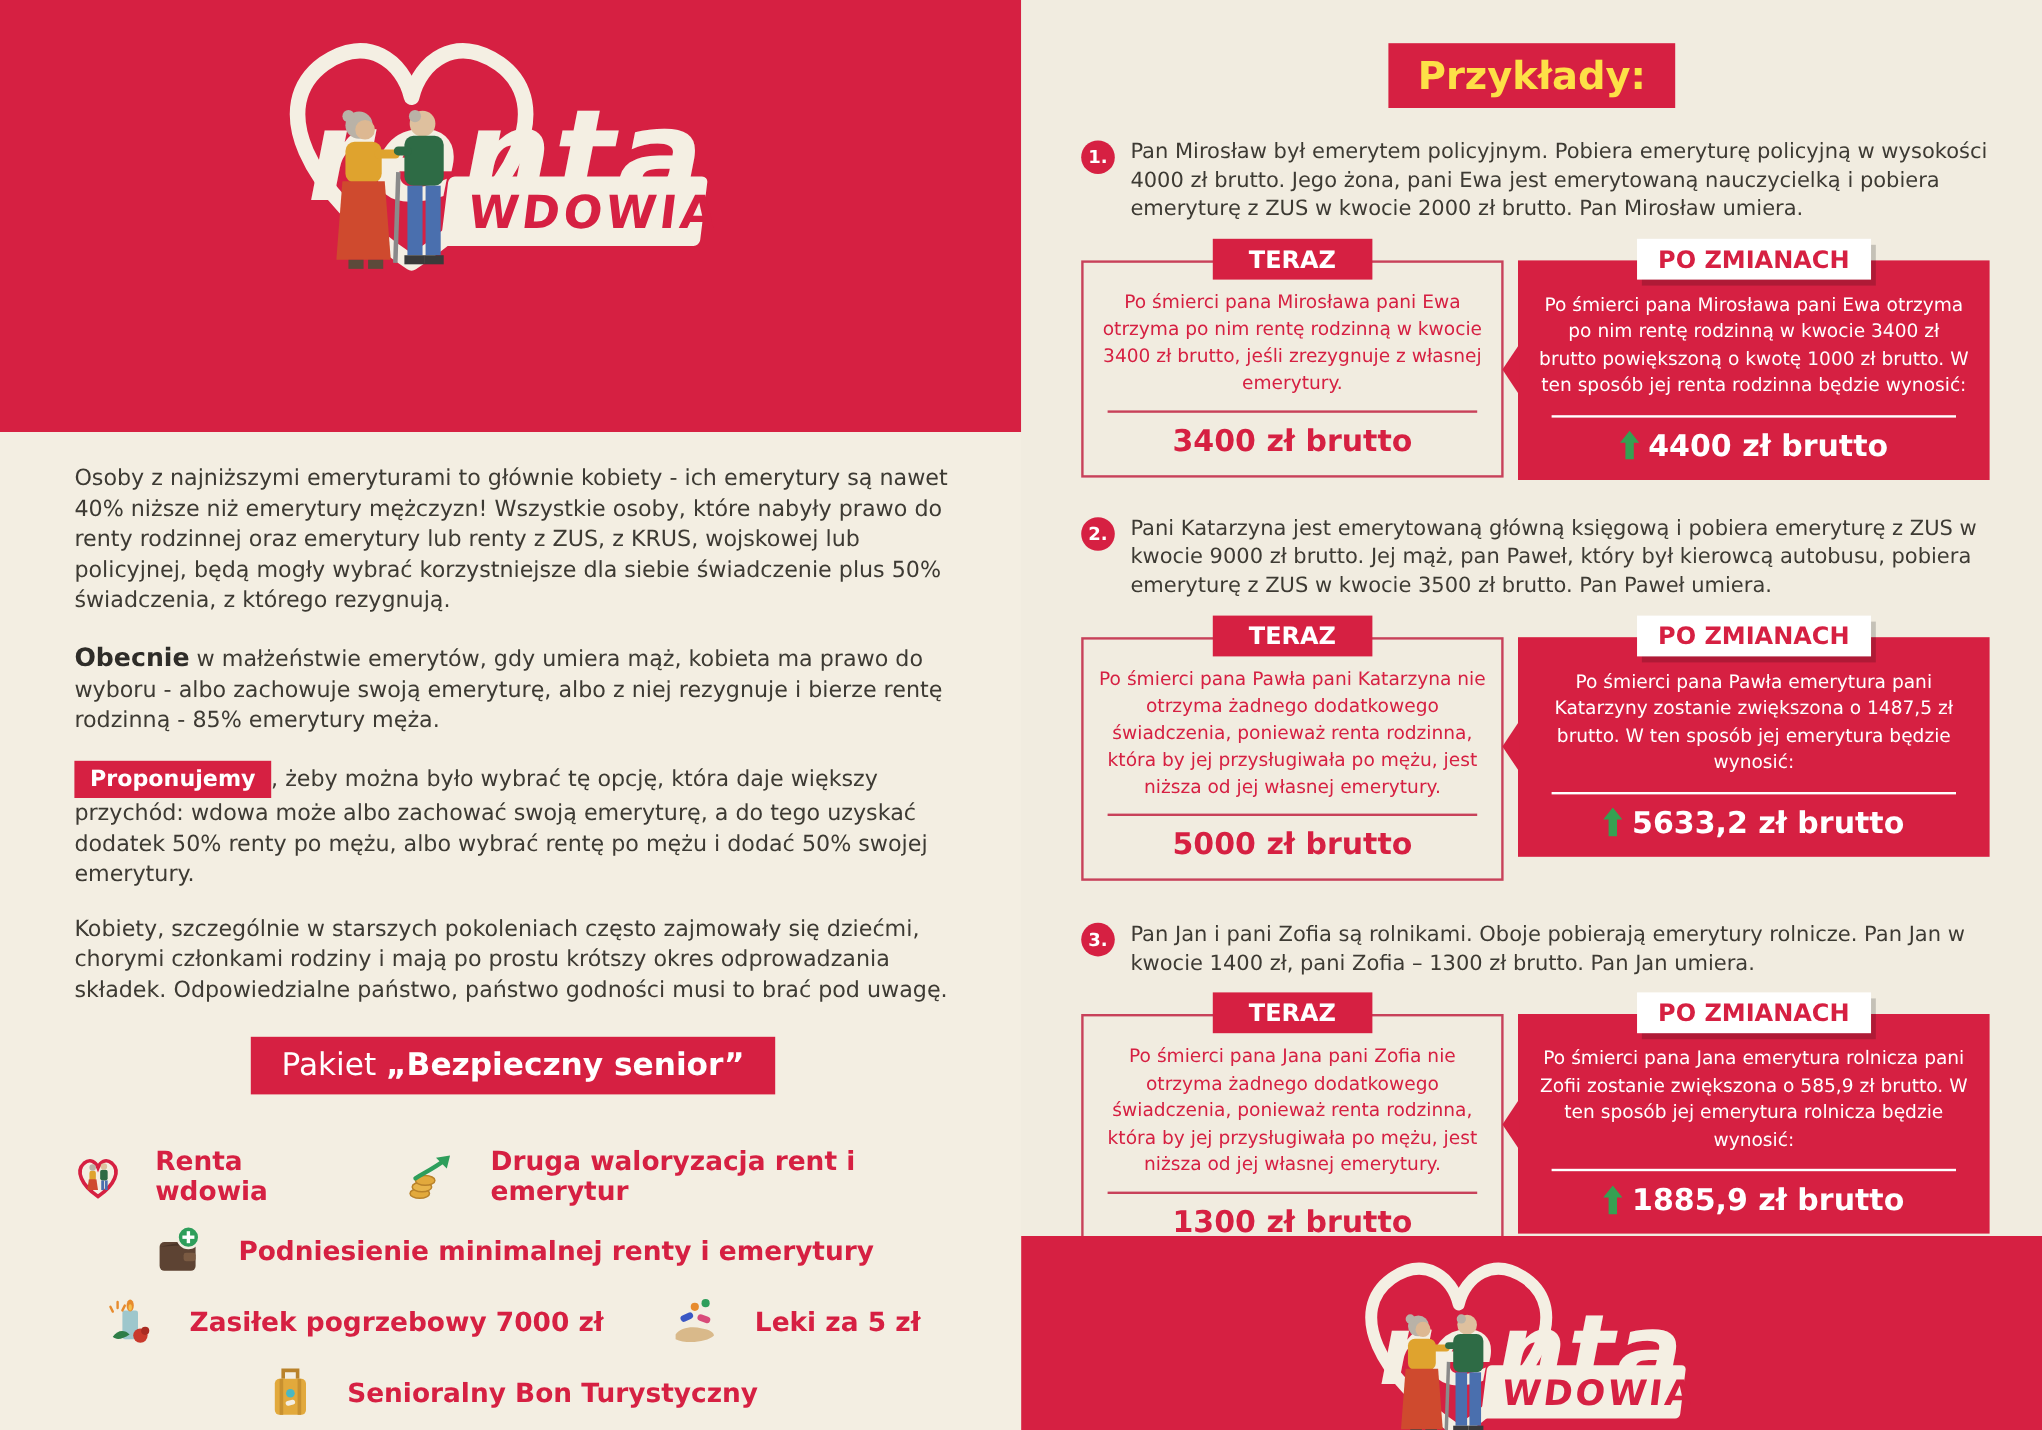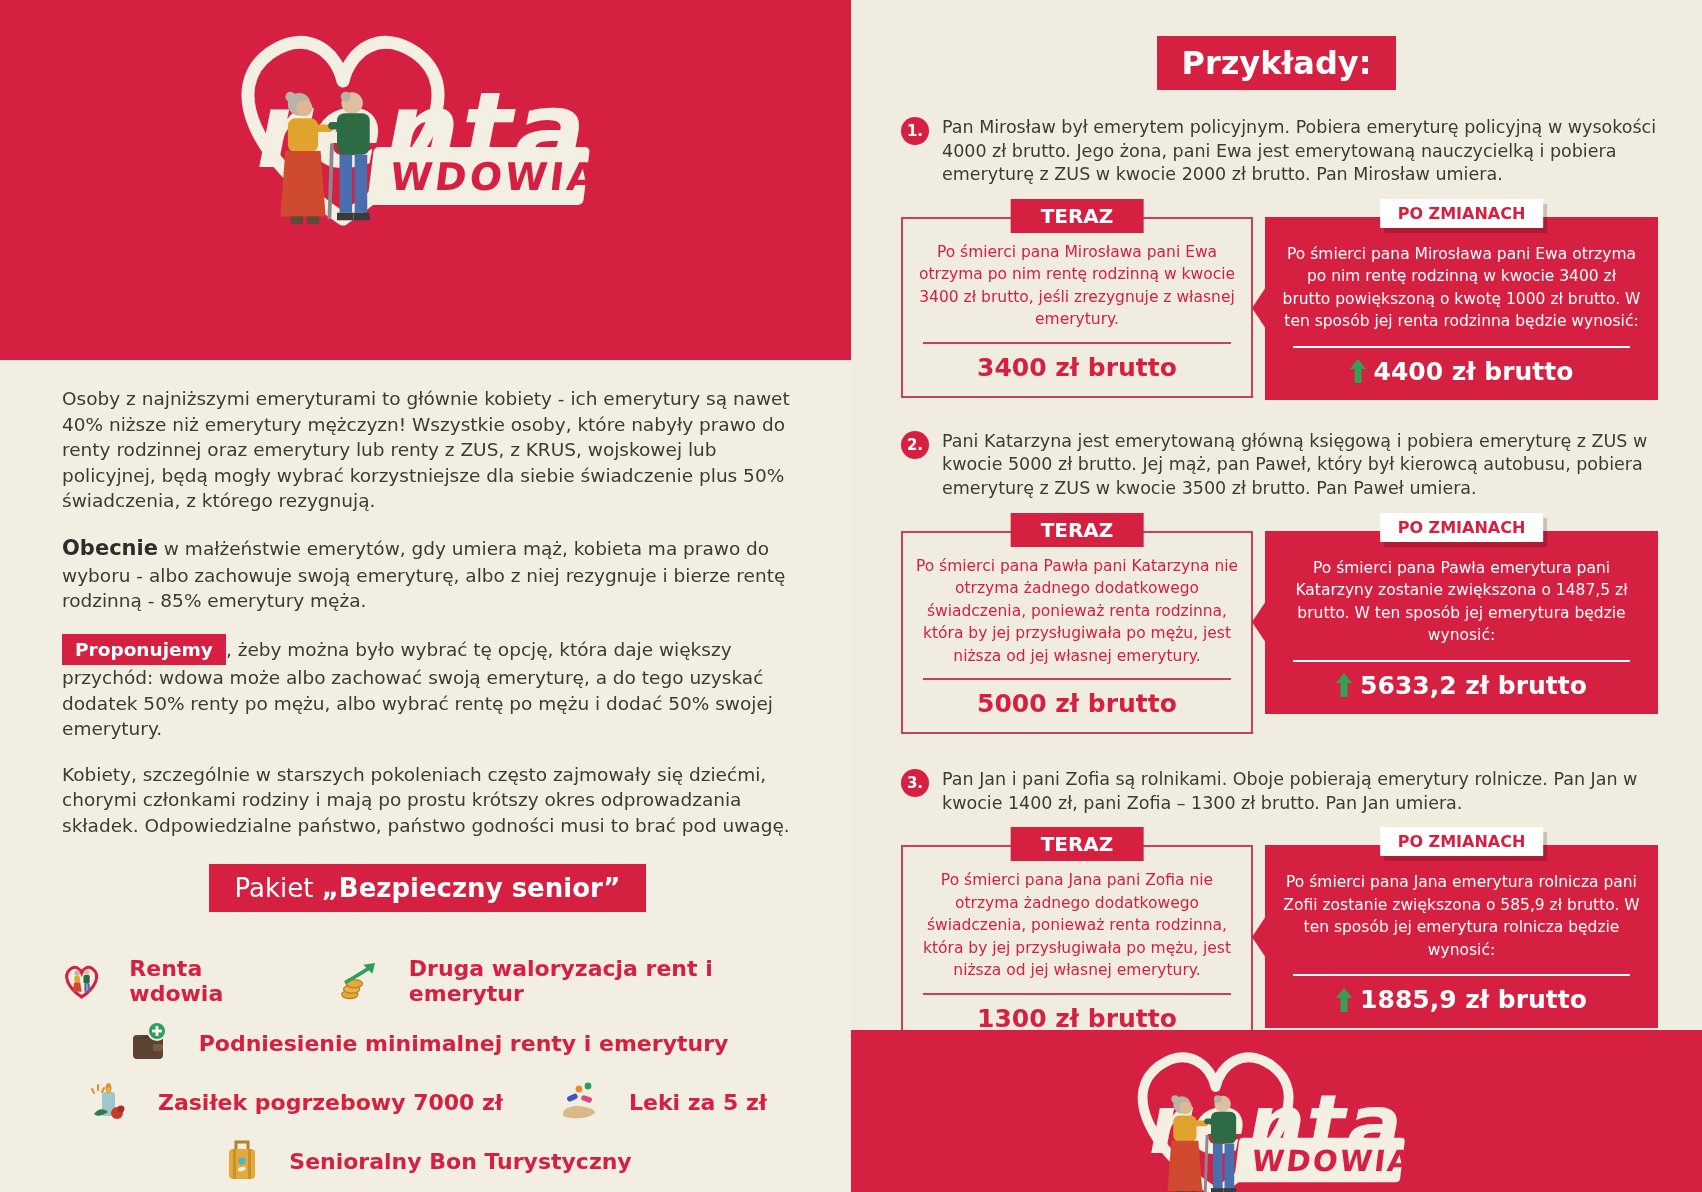--- a/index.html
+++ b/index.html
@@ -29,21 +29,21 @@
   .pkg-items{display:flex;flex-direction:column;gap:15px;align-items:center;}
   .pkg-row{display:flex;gap:54px;justify-content:center;align-items:center;}
   .pkg-item{display:flex;align-items:center;gap:28px;color:var(--red);font-weight:bold;font-size:22px;}
   .pkg-item svg{display:block;}
   
   .right-body{
     position:absolute;left:851px;top:0;width:851px;height:1030px;
     background:var(--cream_right);box-sizing:border-box;padding-top:36px;overflow:hidden;
   }
   .title-box{
-    margin:0 auto;width:fit-content;background:var(--red);color:#ffffff;
+    margin:0 auto;width:fit-content;background:var(--red);color:#fde047;
     font-weight:bold;font-size:32px;padding:8px 24px;
   }
   .example{margin:26px 44px 0 50px;}
   .example.ex2{margin-top:30px;}
   .example.ex3{margin-top:34px;}
   .intro-row{display:flex;gap:13px;align-items:flex-start;}
   .num-badge{
     flex:0 0 auto;width:28px;height:28px;border-radius:50%;background:var(--red);
     color:#fff;font-weight:bold;font-size:15px;display:flex;align-items:center;justify-content:center;margin-top:1px;
   }
@@ -65,21 +65,21 @@
     flex:1;margin-left:12px;background:var(--red);position:relative;
     padding:26px 16px 10px;text-align:center;box-sizing:border-box;
   }
   .ppanel::before{
     content:"";position:absolute;left:-13px;top:50%;transform:translateY(-50%);
     width:0;height:0;border-top:21px solid transparent;border-bottom:21px solid transparent;
     border-right:14px solid var(--red);
   }
   .ppanel-label{
     position:absolute;top:-18px;left:50%;transform:translateX(-50%);
-    background:#fff;color:var(--red);font-weight:bold;font-size:16px;
+    background:#fff;color:var(--red);font-weight:bold;font-size:20px;
     padding:5px 18px;white-space:nowrap;box-shadow:4px 5px 0 rgba(0,0,0,.18);
   }
   .ppanel-text{color:#fff;font-size:15.5px;line-height:1.45;}
   .ppanel-rule{height:2px;background:#fff;margin:13px 12px 9px;}
   .ppanel-amount{
     color:#fff;font-weight:bold;font-size:25px;display:flex;
     align-items:center;justify-content:center;gap:8px;padding-bottom:4px;
   }
   
   .footer{
@@ -244,21 +244,21 @@
               </svg>
             <span>4400 zł brutto</span>
           </div>
         </div>
       </div>
     </div>
 
     <div class="example ex2">
       <div class="intro-row">
         <div class="num-badge">2.</div>
-        <div class="intro-text">Pani Katarzyna jest emerytowaną główną księgową i pobiera emeryturę z ZUS w kwocie 5000 zł brutto. Jej mąż, pan Paweł, który był kierowcą autobusu, pobiera emeryturę z ZUS w kwocie 3500 zł brutto. Pan Paweł umiera.</div>
+        <div class="intro-text">Pani Katarzyna jest emerytowaną główną księgową i pobiera emeryturę z ZUS w kwocie 9000 zł brutto. Jej mąż, pan Paweł, który był kierowcą autobusu, pobiera emeryturę z ZUS w kwocie 3500 zł brutto. Pan Paweł umiera.</div>
       </div>
       <div class="boxes-row">
         <div class="cbox">
           <div class="cbox-label">TERAZ</div>
           <div class="cbox-text">Po śmierci pana Pawła pani Katarzyna nie otrzyma żadnego dodatkowego świadczenia, ponieważ renta rodzinna, która by jej przysługiwała po mężu, jest niższa od jej własnej emerytury.</div>
           <div class="cbox-rule"></div>
           <div class="cbox-amount">5000 zł brutto</div>
         </div>
         <div class="ppanel">
           <div class="ppanel-label">PO ZMIANACH</div>

